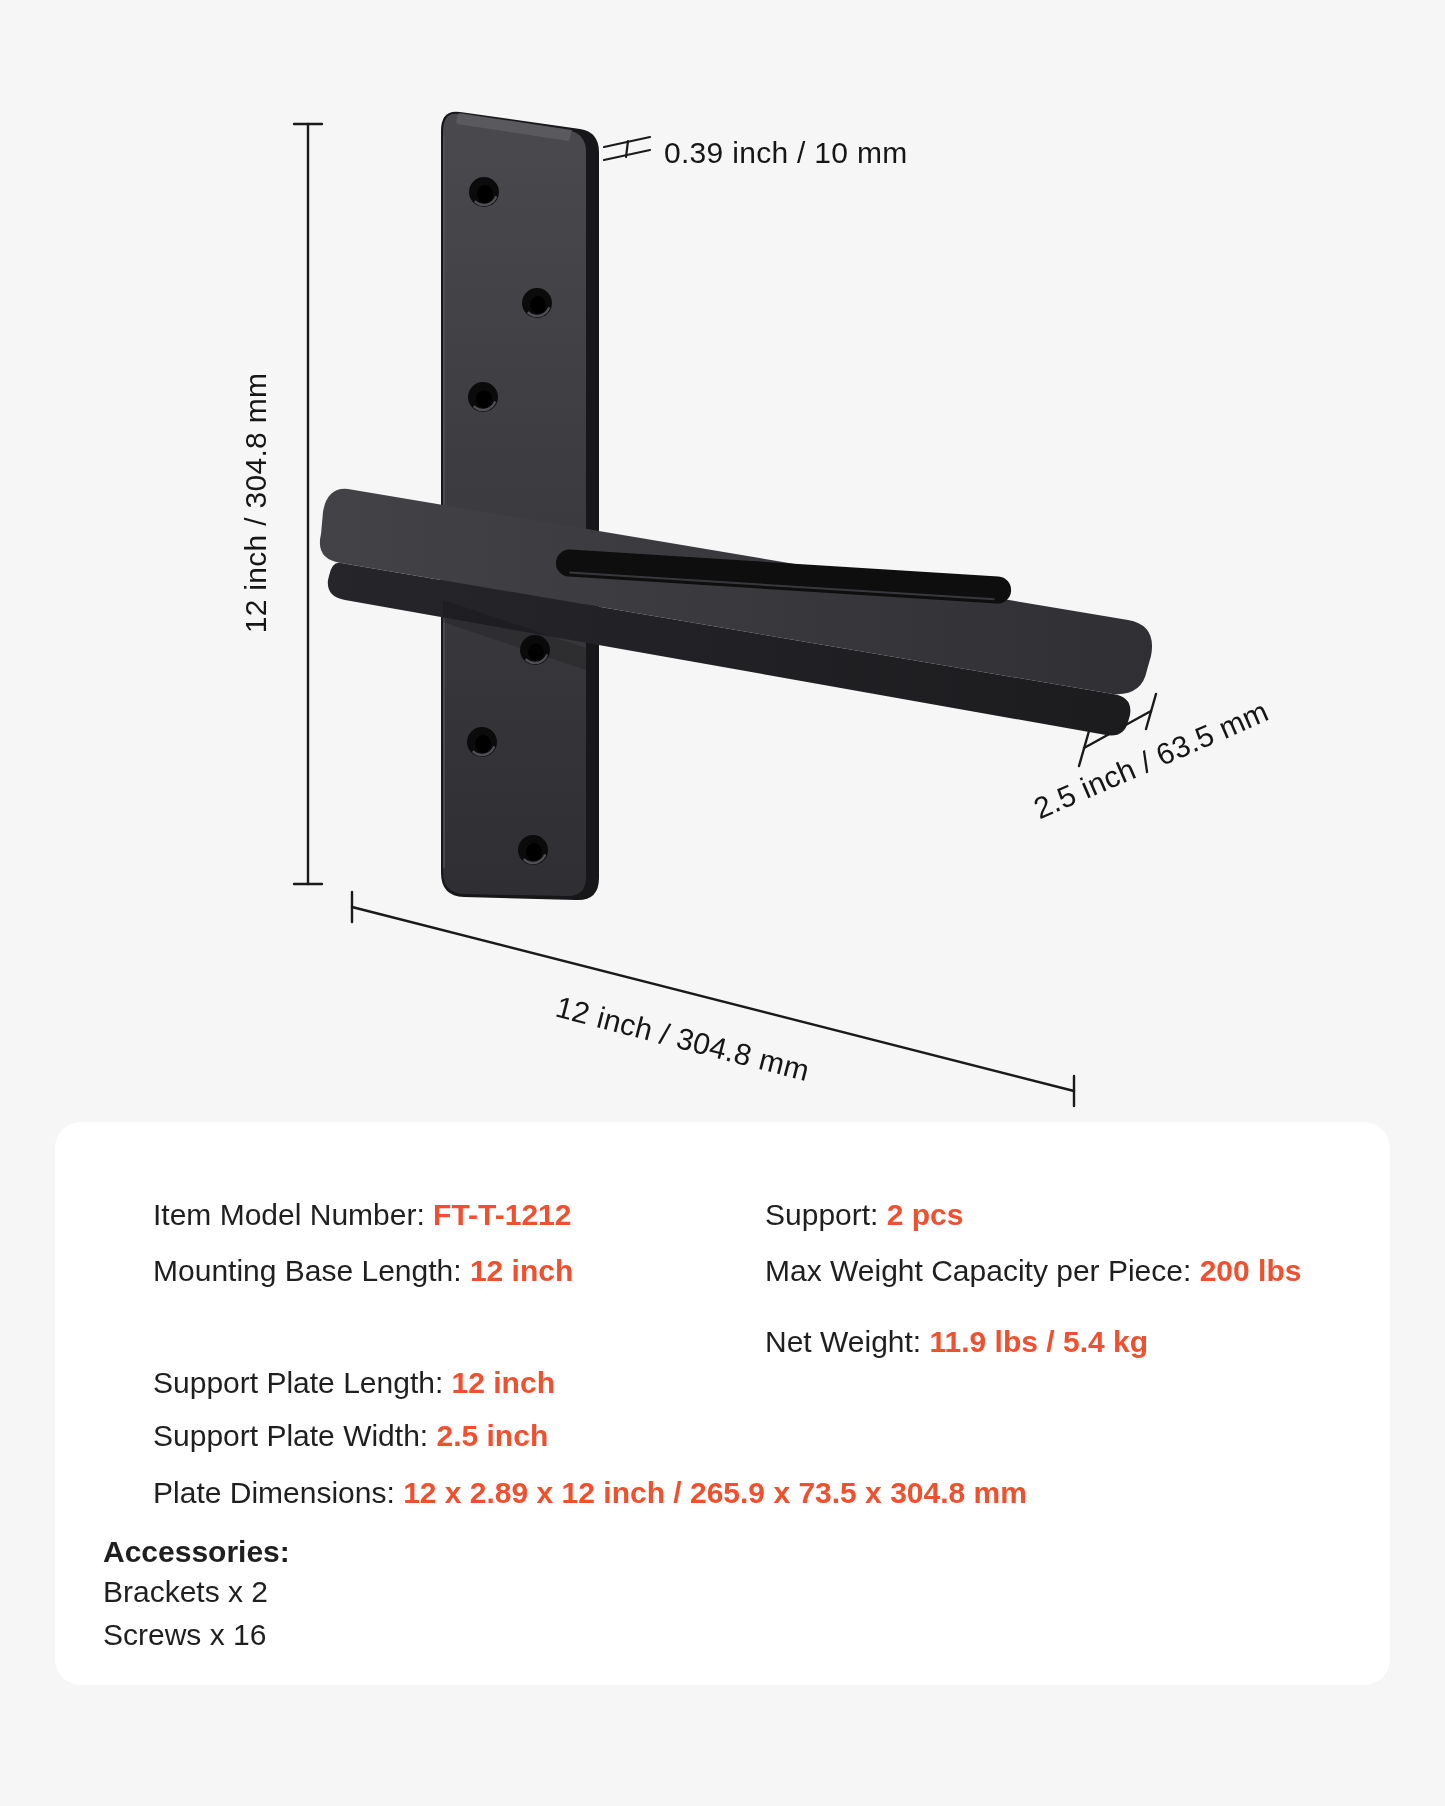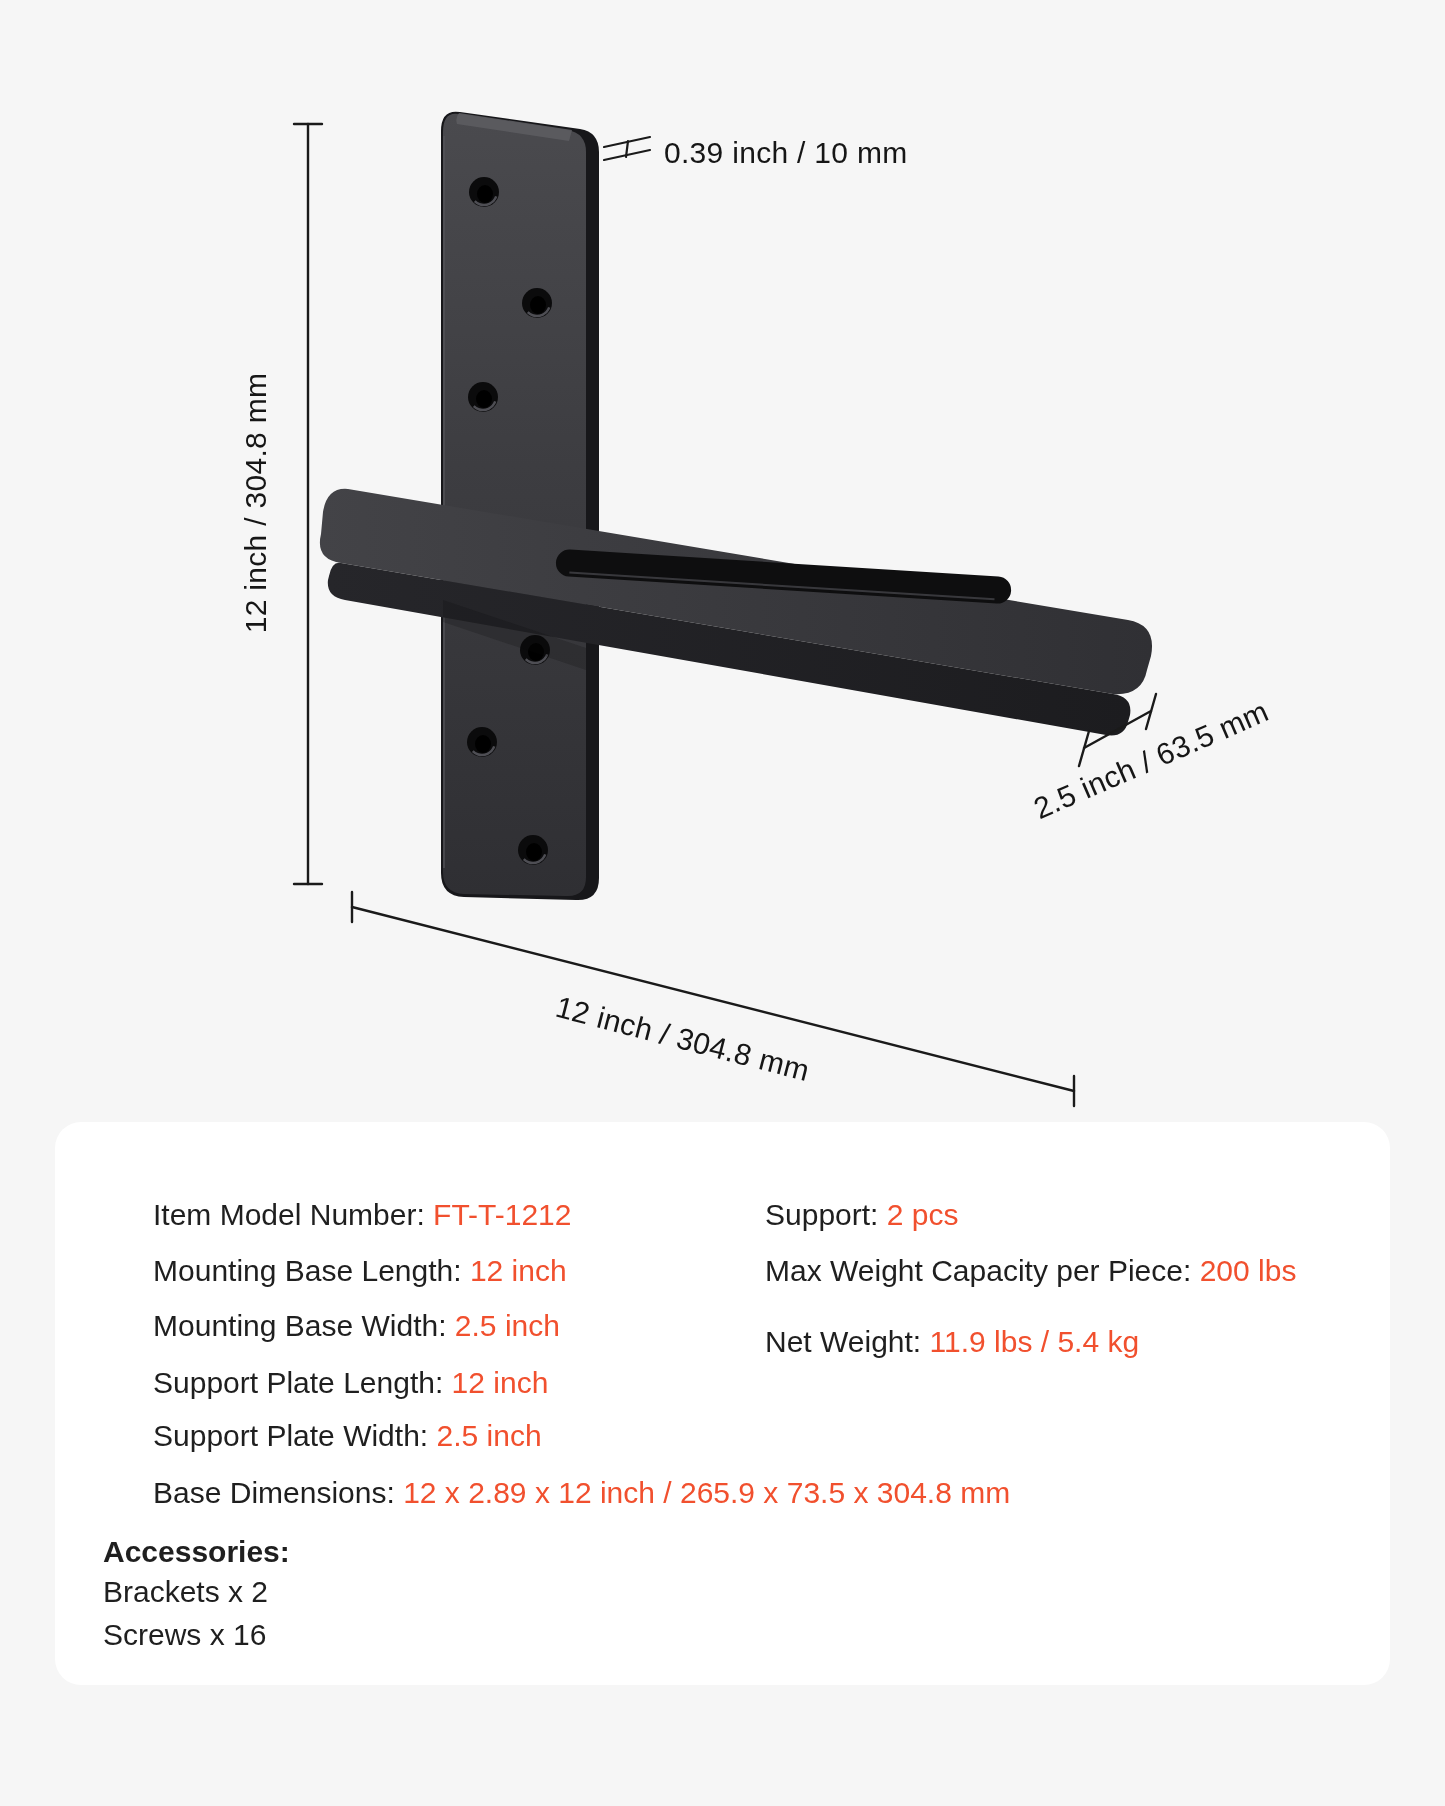--- a/index.html
+++ b/index.html
@@ -14,21 +14,21 @@
     font-family:"Liberation Sans", sans-serif;
     font-size:30px;
     fill:var(--dim,#161616);
     letter-spacing:.3px;
   }
   .panel{
     position:absolute;left:55px;top:1122px;width:1335px;height:563px;
     background:var(--panel,#FFFFFF);border-radius:26px;
   }
   .row{position:absolute;font-size:30px;line-height:38px;color:var(--txt,#1F1F1F);white-space:pre;}
-  .row .val{font-weight:normal;color:var(--accent,#F1502E);text-align:center;}
+  .row .val{font-weight:bold;color:var(--accent,#F1502E);text-align:center;}
   .row.bold-title{font-weight:bold;text-align:right;}
   .col-l{left:48px;}
   .col-r{left:660px;}
 </style>
 </head>
 <body>
 
 <div class="stage">
 
   <svg width="1445" height="1120" viewBox="0 0 1445 1120">
@@ -143,31 +143,28 @@
   </svg>
 
   
   <section class="panel">
     <div class="row col-l" style="top:36px">
       <span class="lbl">Item Model Number: </span><span class="val">FT-T-1212</span>
     </div>
     <div class="row col-l" style="top:92px">
       <span class="lbl">Mounting Base Length: </span><span class="val">12 inch</span>
     </div>
-    <div class="row col-l" style="top:147px">
-      <span class="lbl">Mounting Base Width: </span><span class="val">2.5 inch</span>
-    </div>
     <div class="row col-l" style="top:204px">
       <span class="lbl">Support Plate Length: </span><span class="val">12 inch</span>
     </div>
     <div class="row col-l" style="top:257px">
       <span class="lbl">Support Plate Width: </span><span class="val">2.5 inch</span>
     </div>
     <div class="row col-l" style="top:314px">
-      <span class="lbl">Base Dimensions: </span><span class="val">12 x 2.89 x 12 inch / 265.9 x 73.5 x 304.8 mm</span>
+      <span class="lbl">Plate Dimensions: </span><span class="val">12 x 2.89 x 12 inch / 265.9 x 73.5 x 304.8 mm</span>
     </div>
 
     <div class="row col-r" style="top:36px">
       <span class="lbl">Support: </span><span class="val">2 pcs</span>
     </div>
     <div class="row col-r" style="top:92px">
       <span class="lbl">Max Weight Capacity per Piece: </span><span class="val">200 lbs</span>
     </div>
     <div class="row col-r" style="top:163px">
       <span class="lbl">Net Weight: </span><span class="val">11.9 lbs / 5.4 kg</span>

